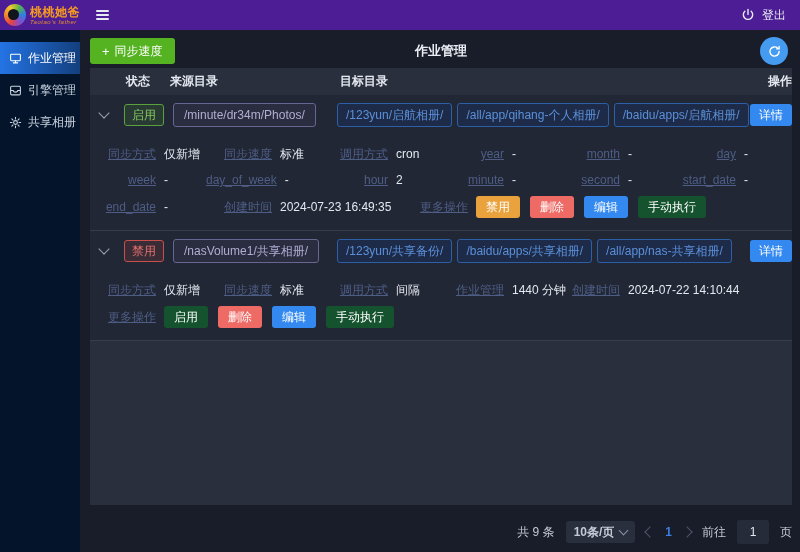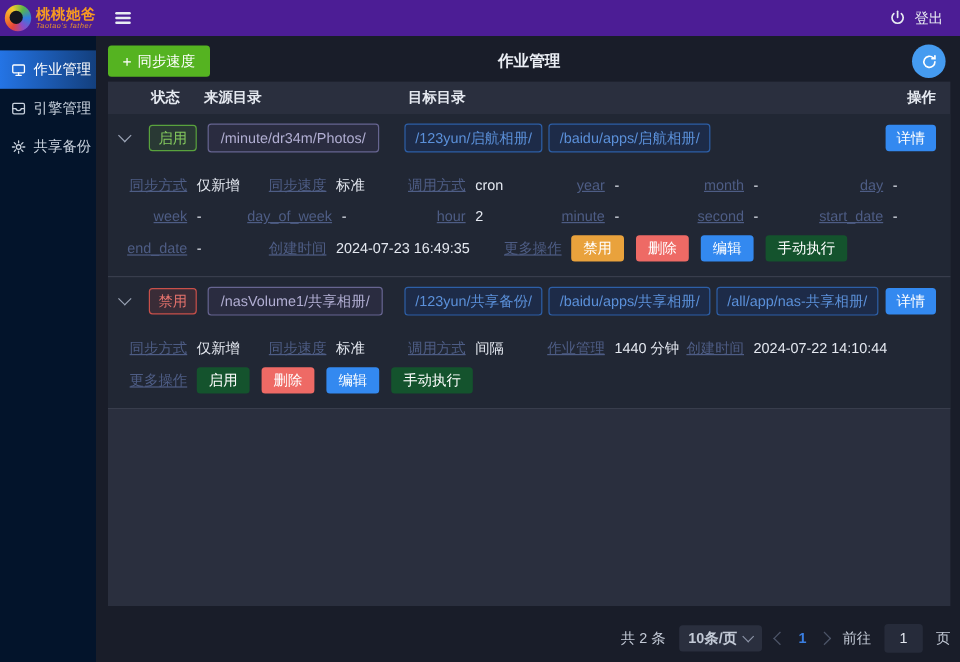--- a/index.html
+++ b/index.html
@@ -37,21 +37,21 @@
   .refresh-fab{position:absolute;right:4px;top:1px;width:28px;height:28px;border-radius:50%;background:#459bf0;
     border:none;display:flex;align-items:center;justify-content:center;cursor:pointer;z-index:2;}
   
   .panel{position:absolute;top:38px;left:10px;width:702px;height:437px;background:#2a2f3e;}
   .thead{height:27px;display:flex;align-items:center;font-weight:bold;color:#e5e9f0;font-size:12px;}
   .tbody{background:#212734;}
   .col-expand{width:28px;flex:none;display:flex;justify-content:center;}
   .col-status{width:50px;flex:none;display:flex;align-items:center;}
   .col-source{width:167px;flex:none;display:flex;align-items:center;}
   .col-target{flex:1;display:flex;align-items:center;gap:5px;min-width:0;}
-  .col-actions{width:60px;flex:none;display:flex;align-items:center;justify-content:flex-end;padding-right:12px;box-sizing:content-box;}
+  .col-actions{width:60px;flex:none;display:flex;align-items:center;justify-content:flex-end;box-sizing:content-box;}
   .thead .col-status{padding-left:8px;box-sizing:border-box;}
   .thead .col-source{padding-left:2px;box-sizing:border-box;}
   .thead .col-target{padding-left:5px;box-sizing:border-box;}
   .row-main{height:40px;display:flex;align-items:center;}
   .chev{width:7px;height:7px;border-right:1.6px solid #9aa3b5;border-bottom:1.6px solid #9aa3b5;
     transform:rotate(45deg);margin-top:-4px;cursor:pointer;}
   .badge{height:20px;line-height:20px;padding:0 7px;border-radius:3px;font-size:12px;margin-left:6px;}
   .badge.on{color:#84c95e;border:1px solid #59a23d;background:rgba(90,170,60,.14);}
   .badge.off{color:#e4726c;border:1px solid #c9504a;background:rgba(210,80,75,.14);}
   .tag-src{height:22px;line-height:22px;padding:0 10px;margin-left:5px;border-radius:3px;
@@ -125,21 +125,21 @@
       <rect x="3" y="4" width="18" height="16" rx="2"></rect>
         <path d="M3 12h5c0 2 1.5 3 4 3s4-1 4-3h5"></path>
     </svg>
     <span>引擎管理</span>
   </div>
   <div class="side-item">
     <svg width="13" height="13" viewBox="0 0 24 24" fill="none" stroke="currentColor" stroke-width="2" stroke-linecap="round">
       <circle cx="12" cy="12" r="3.5"></circle>
       <path d="M12 2.5v3M12 18.5v3M2.5 12h3M18.5 12h3M5.3 5.3l2.1 2.1M16.6 16.6l2.1 2.1M18.7 5.3l-2.1 2.1M7.4 16.6l-2.1 2.1"></path>
     </svg>
-    <span>共享备份</span>
+    <span>共享相册</span>
   </div>
 </aside>
 
 <main class="main">
 
   <div class="toolbar">
     <button class="btn-new">
       <span class="plus">+</span>
       <span>同步速度</span>
     </button>
@@ -168,20 +168,21 @@
             <span class="chev"></span>
           </span>
         <span class="col-status">
             <span class="badge on">启用</span>
           </span>
         <span class="col-source">
             <span class="tag-src">/minute/dr34m/Photos/</span>
           </span>
         <span class="col-target">
           <span class="tag-dst">/123yun/启航相册/</span>
+          <span class="tag-dst">/all/app/qihang-个人相册/</span>
           <span class="tag-dst">/baidu/apps/启航相册/</span>
         </span>
         <span class="col-actions">
             <button class="btn-detail">详情</button>
           </span>
       </div>
       <div class="row-details">
         <div class="dline">
           <span class="dcell">
               <span class="dlbl">同步方式</span>
@@ -307,21 +308,21 @@
               <button class="abtn success">手动执行</button>
             </span>
           </span>
         </div>
       </div>
 
     </div>
   </section>
 
   <div class="pagination">
-    <span>共 2 条</span>
+    <span>共 9 条</span>
     <span class="pg-sizer">
       <span>10条/页</span>
       <span class="pg-chev-down"></span>
     </span>
     <span class="pg-arrow pg-prev"></span>
     <span class="pg-page">1</span>
     <span class="pg-arrow pg-next"></span>
     <span>前往</span>
     <input class="pg-goto-input" value="1" style="">
     <span>页</span>

